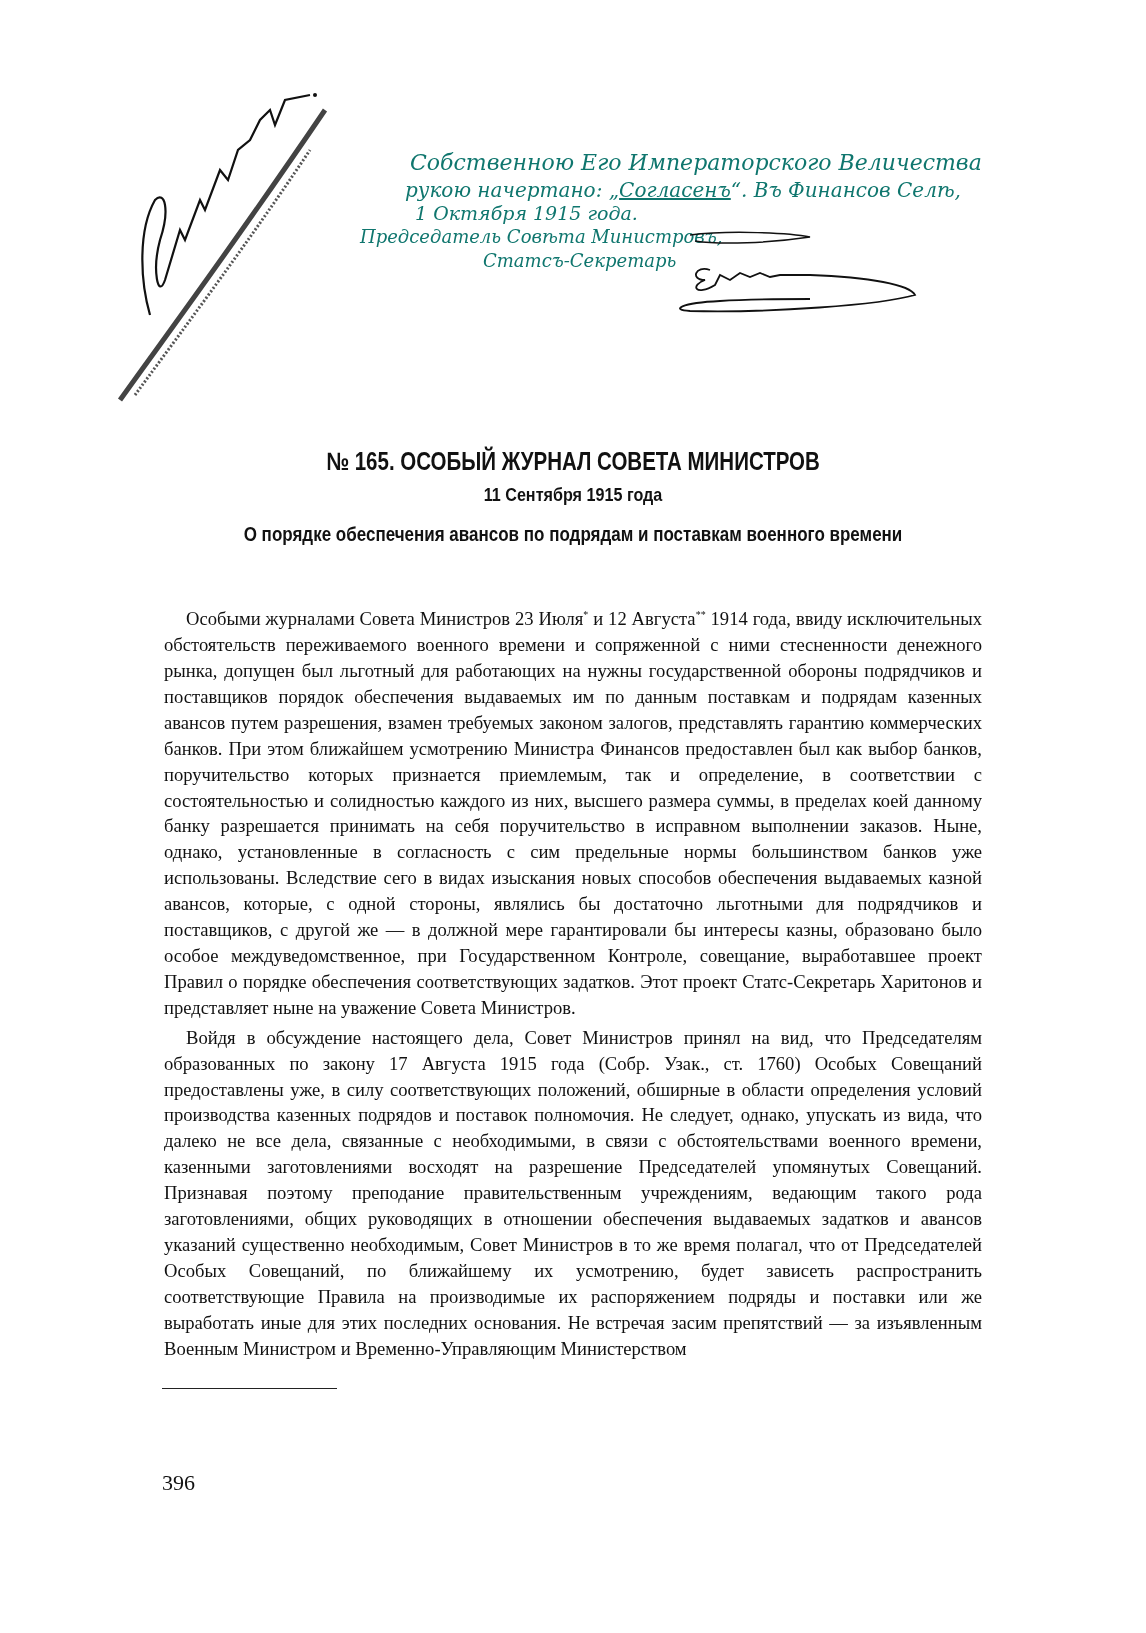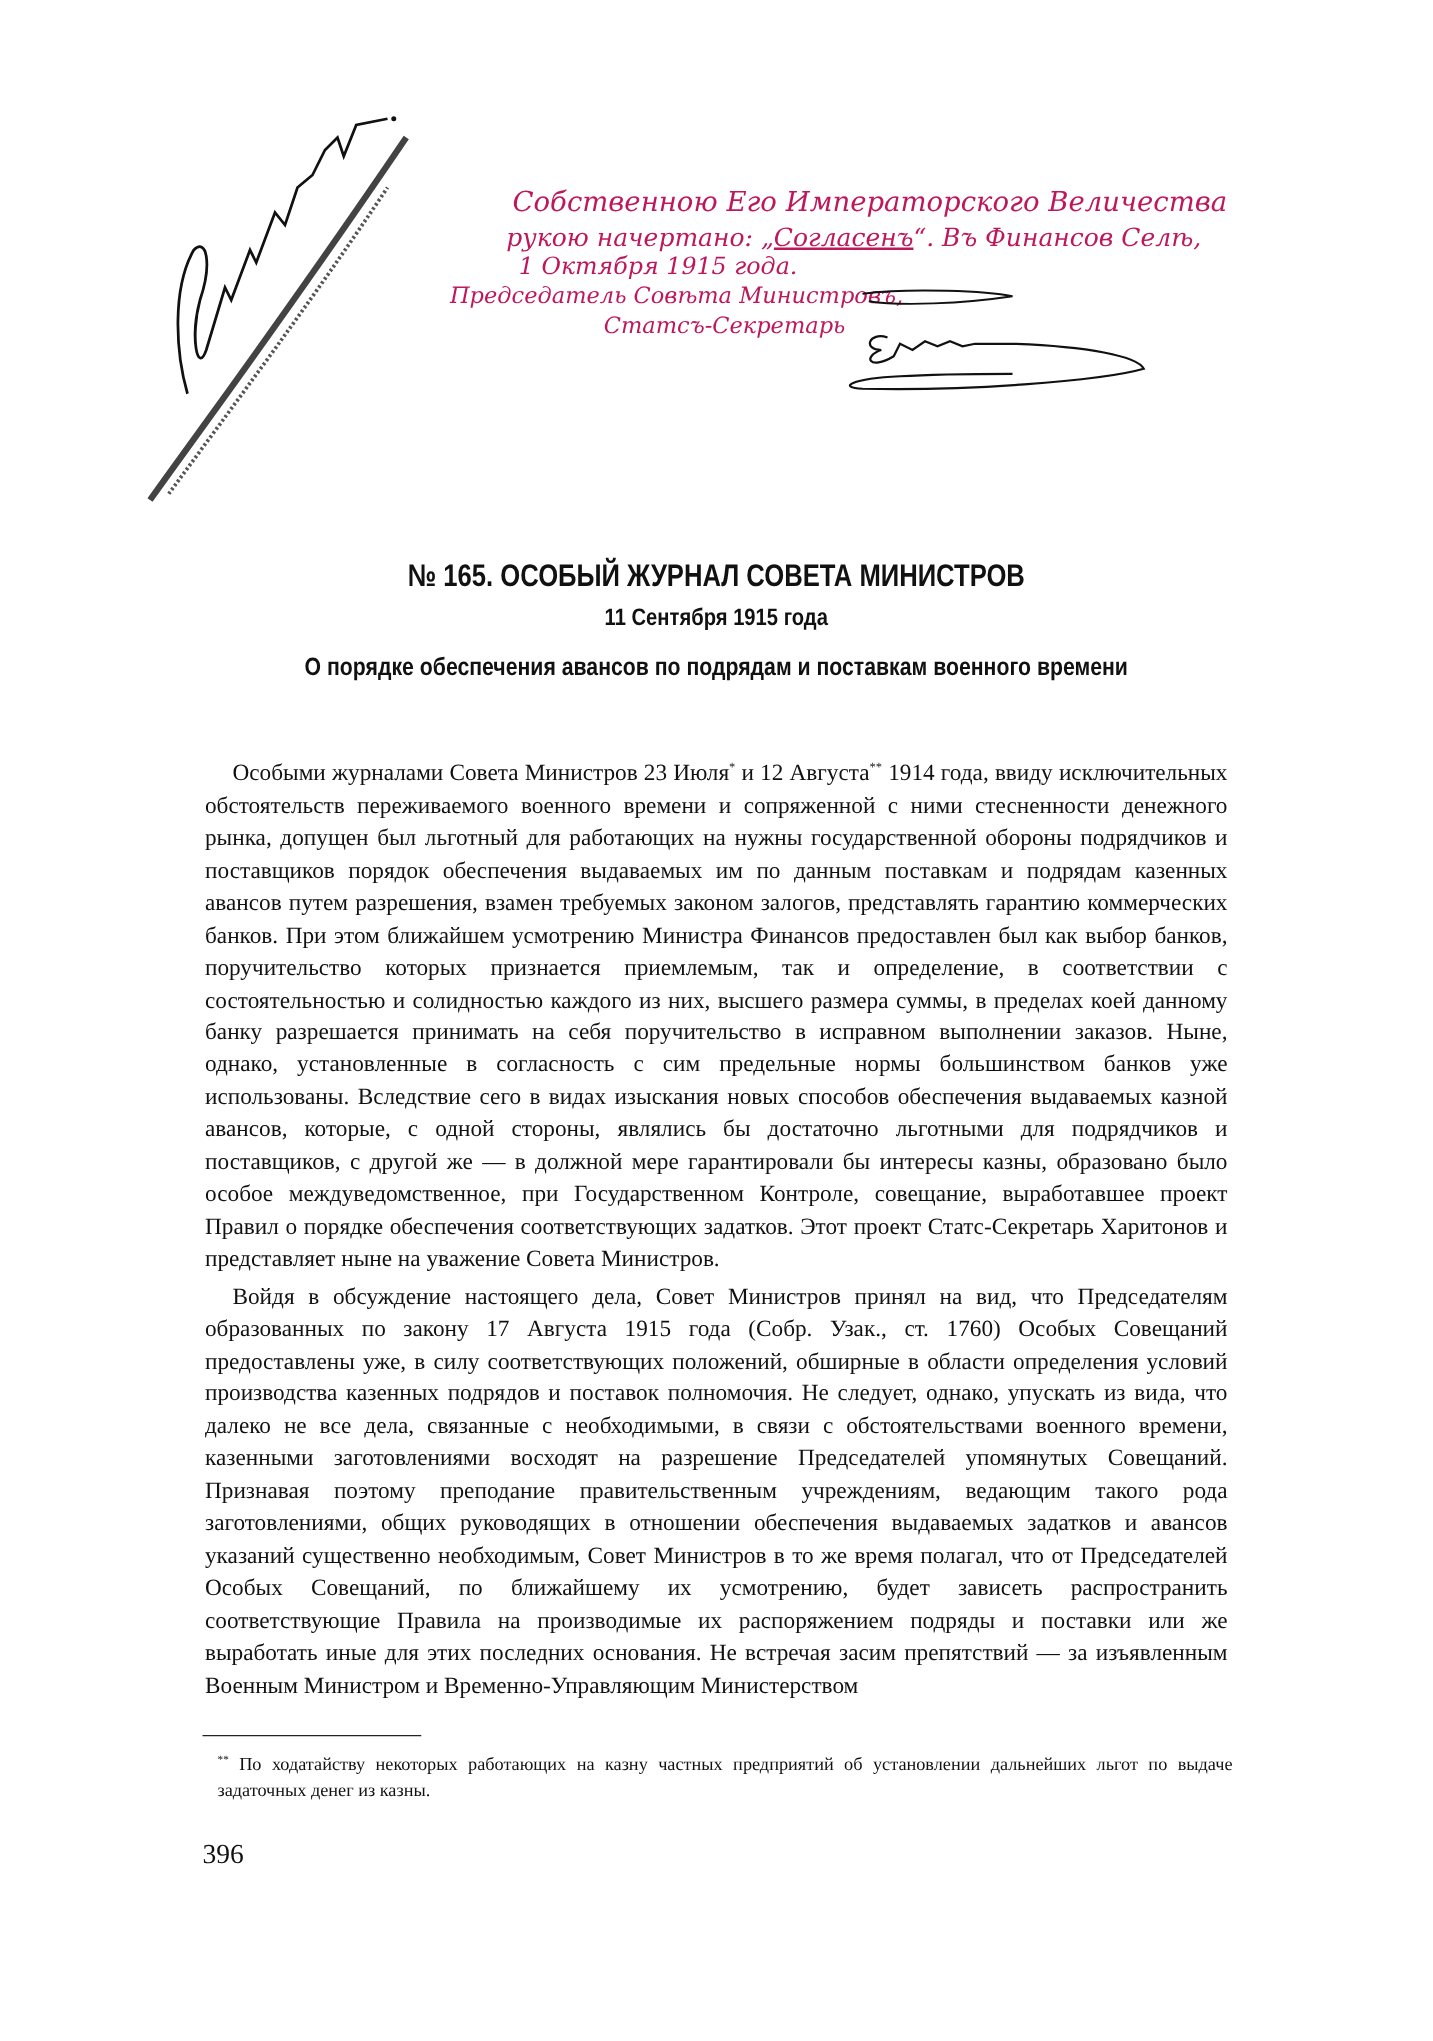--- a/index.html
+++ b/index.html
@@ -1,17 +1,17 @@
 <!DOCTYPE html>
 <html><head>
 <meta charset="utf-8">
 <style>
   html, body { margin: 0; padding: 0; background: #fff; }
   body { width: 1146px; height: 1633px; position: relative; overflow: hidden; color: #111; }
-  .handwrite { position: absolute; font-family: "DejaVu Serif", serif; font-style: italic; color: #be185d; white-space: nowrap; }
+  .handwrite { position: absolute; font-family: "DejaVu Serif", serif; font-style: italic; color: #0f766e; white-space: nowrap; }
   #signature-svg { position: absolute; left: 110px; top: 80px; width: 240px; height: 330px; }
   #sig2-svg { position: absolute; left: 650px; top: 225px; width: 300px; height: 90px; }
   .hw1 { left: 410px; top: 150px; font-size: 22px; }
   .hw2 { left: 405px; top: 178px; font-size: 20px; }
   .hw3 { left: 415px; top: 202px; font-size: 19px; }
   .hw4 { left: 325px; top: 226px; font-size: 18px; margin-left: 35px; }
   .hw5 { left: 483px; top: 250px; font-size: 18px; }
   .hw2 u { }
   .title { position: absolute; left: 0; width: 1146px; text-align: center; font-family: "Liberation Sans", sans-serif; font-weight: bold; }
   .t1 { top: 447px; font-size: 25px; transform: scaleX(0.82); }
@@ -51,16 +51,15 @@
 <div class="title t2">11 Сентября 1915 года</div>
 <div class="title t3">О порядке обеспечения авансов по подрядам и поставкам военного времени</div>
 
 <div class="body-text">
   <p><span>Особыми журналами Совета Министров 23 Июля</span><sup>*</sup><span> и 12 Августа</span><sup>**</sup><span> 1914 года, ввиду исключительных обстоятельств переживаемого военного времени и сопряженной с ними стесненности денежного рынка, допущен был льготный для работающих на нужны государственной обороны подрядчиков и поставщиков порядок обеспечения выдаваемых им по данным поставкам и подрядам казенных авансов путем разрешения, взамен требуемых законом залогов, представлять гарантию коммерческих банков. При этом ближайшем усмотрению Министра Финансов предоставлен был как выбор банков, поручительство которых признается приемлемым, так и определение, в соответствии с состоятельностью и солидностью каждого из них, высшего размера суммы, в пределах коей данному банку разрешается принимать на себя поручительство в исправном выполнении заказов. Ныне, однако, установленные в согласность с сим предельные нормы большинством банков уже использованы. Вследствие сего в видах изыскания новых способов обеспечения выдаваемых казной авансов, которые, с одной стороны, являлись бы достаточно льготными для подрядчиков и поставщиков, с другой же — в должной мере гарантировали бы интересы казны, образовано было особое междуведомственное, при Государственном Контроле, совещание, выработавшее проект Правил о порядке обеспечения соответствующих задатков. Этот проект Статс-Секретарь Харитонов и представляет ныне на уважение Совета Министров.</span></p>
   <p>Войдя в обсуждение настоящего дела, Совет Министров принял на вид, что Председателям образованных по закону 17 Августа 1915 года (Собр. Узак., ст. 1760) Особых Совещаний предоставлены уже, в силу соответствующих положений, обширные в области определения условий производства казенных подрядов и поставок полномочия. Не следует, однако, упускать из вида, что далеко не все дела, связанные с необходимыми, в связи с обстоятельствами военного времени, казенными заготовлениями восходят на разрешение Председателей упомянутых Совещаний. Признавая поэтому преподание правительственным учреждениям, ведающим такого рода заготовлениями, общих руководящих в отношении обеспечения выдаваемых задатков и авансов указаний существенно необходимым, Совет Министров в то же время полагал, что от Председателей Особых Совещаний, по ближайшему их усмотрению, будет зависеть распространить соответствующие Правила на производимые их распоряжением подряды и поставки или же выработать иные для этих последних основания. Не встречая засим препятствий — за изъявленным Военным Министром и Временно-Управляющим Министерством</p>
 </div>
 
 <div class="fn-rule"></div>
 <div class="footnotes">
-  <p><sup>**</sup><span> По ходатайству некоторых работающих на казну частных предприятий об установлении дальнейших льгот по выдаче задаточных денег из казны.</span></p>
 </div>
 
 <div class="page-number">396</div>
 
 </body></html>

